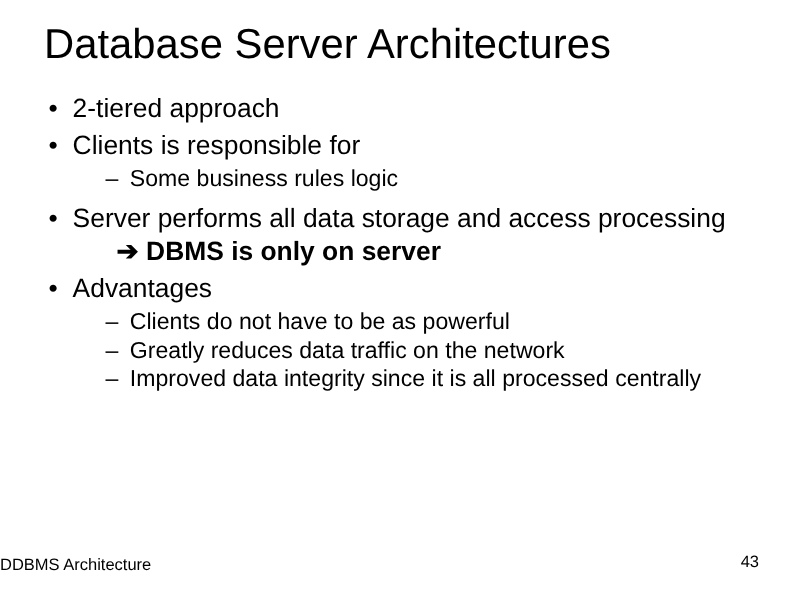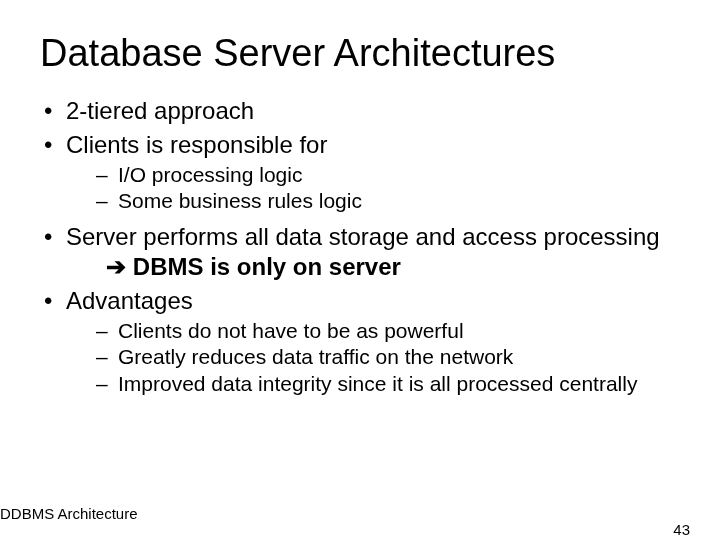--- a/index.html
+++ b/index.html
@@ -10,21 +10,21 @@
     background: #fff;
     font-family: Arial, Helvetica, sans-serif;
     color: #000;
     overflow: hidden;
   }
   .slide {
     position: relative;
     width: 720px;
     height: 540px;
     box-sizing: border-box;
-    padding: 32px 40px 0 40px;
+    padding: 20px 40px 0 40px;
   }
   .title {
     font-size: 38px;
     font-weight: normal;
     margin: 0 0 20px 0;
     line-height: 1.15;
   }
   ul.top {
     list-style: none;
     margin: 0;
@@ -71,39 +71,38 @@
   .footer-center {
     position: absolute;
     bottom: 18px;
     left: 0;
     width: 100%;
     text-align: left;
     font-size: 15px;
   }
   .footer-right {
     position: absolute;
-    bottom: 2px;
+    bottom: 21px;
     right: 30px;
     font-size: 15px;
   }
 </style>
 </head>
 <body>
 
 <div class="slide">
 
   <h1 class="title">Database Server Architectures</h1>
 
   <ul class="top">
     <li>2-tiered approach</li>
 
     <li>
       <span>Clients is responsible for</span>
       <ul class="sub">
-        <li>I/O processing logic</li>
         <li>Some business rules logic</li>
       </ul>
     </li>
 
     <li>
       <span>Server performs all data storage and access processing &nbsp;&nbsp;&nbsp;&nbsp;&nbsp;&nbsp;</span><span class="arrow">➔</span><span class="highlight"> DBMS is only on server</span>
     </li>
 
     <li>
       <span>Advantages</span>

